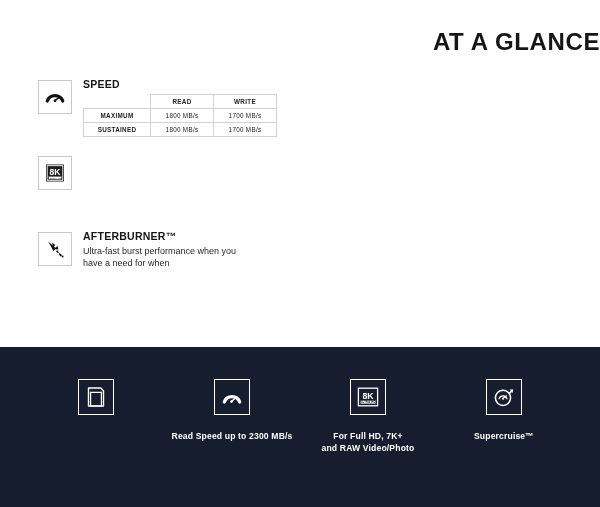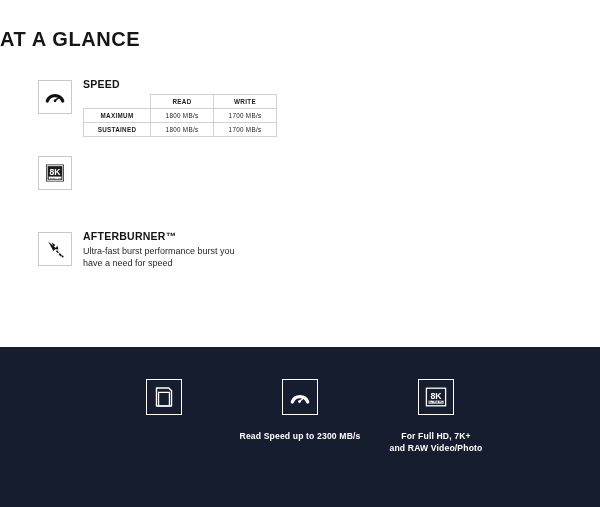--- a/index.html
+++ b/index.html
@@ -11,22 +11,22 @@
     height: 507px;
     background: #ffffff;
     font-family: "Liberation Sans", sans-serif;
     color: #1b1b1b;
     overflow: hidden;
     position: relative;
   }
 
   
   .page-title {
-    text-align: left;
-    font-size: 20px;
+    text-align: right;
+    font-size: 24px;
     font-weight: bold;
     letter-spacing: 0.6px;
     color: #161616;
     padding-top: 28px;
     margin: 0;
   }
 
   
   .features {
     position: absolute;
@@ -217,21 +217,21 @@
       <svg width="24" height="24" viewBox="0 0 24 24" aria-hidden="true">
         <path d="M5.2 4.6 L12.8 11.0 L14.4 8.6 L15.4 12.4 L12.2 12.2 L10.4 14.0 Z" fill="#111"></path>
         <path d="M9.0 5.4 L12.3 8.0 L10.2 9.8 Z" fill="#111"></path>
         <path d="M14.0 13.2l2.0 2.0-1.1 1.1-2.0-2.0z" fill="#111"></path>
         <path d="M16.8 16.0l2.2 2.2-1.2 1.2-2.2-2.2z" fill="#111"></path>
         <circle cx="19.6" cy="19.4" r="1.0" fill="#111"></circle>
       </svg>
     </div>
     <div class="feature-body">
       <p class="feature-title">AFTERBURNER™</p>
-      <p class="feature-desc" style="max-width:160px;">Ultra-fast burst performance burst you have a need for speed</p>
+      <p class="feature-desc" style="max-width:160px;">Ultra-fast burst performance when you have a need for when</p>
     </div>
   </div>
 
   <div class="feature col-right">
     
     
   </div>
 
 </div>
 
@@ -264,15 +264,28 @@
           <rect x="3.4" y="3.2" width="19.2" height="17.6" fill="none" stroke="#ffffff" stroke-width="1.3"></rect>
           <text x="13" y="14.2" font-family="'Liberation Sans', sans-serif" font-size="8.8" font-weight="bold" fill="#ffffff" text-anchor="middle">8K</text>
           <rect x="5.4" y="15.6" width="15.2" height="3" fill="#ffffff"></rect>
           <text x="13" y="18.0" font-family="'Liberation Sans', sans-serif" font-size="2.6" font-weight="bold" fill="#161d2e" text-anchor="middle" letter-spacing="0.3">ULTRA HD</text>
         </svg>
       </div>
       <div class="footer-label">For Full HD, 7K+</div>
       <div class="footer-label">and RAW Video/Photo</div>
     </div>
 
+    <div class="footer-item">
+      <div class="footer-icon">
+        <svg width="24" height="24" viewBox="0 0 24 24" aria-hidden="true">
+          <circle cx="11.0" cy="12.8" r="7.6" fill="none" stroke="#ffffff" stroke-width="1.5"></circle>
+          <path d="M7.0 13.8a4.2 4.2 0 0 1 8 0" fill="none" stroke="#ffffff" stroke-width="1.2" stroke-linecap="round"></path>
+          <line x1="11.0" y1="13.5" x2="14.4" y2="10.8" stroke="#ffffff" stroke-width="1.2" stroke-linecap="round"></line>
+          <circle cx="11.0" cy="13.7" r="1" fill="#ffffff"></circle>
+          <path d="M17.4 8.4l3.0-3.0" stroke="#ffffff" stroke-width="1.5" stroke-linecap="round"></path>
+          <path d="M17.5 4.5h3.4v3.4z" fill="#ffffff"></path>
+        </svg>
+      </div>
+      <div class="footer-label">Supercruise™</div>
+    </div>
 
   </div>
 </div>
 
 </body></html>

